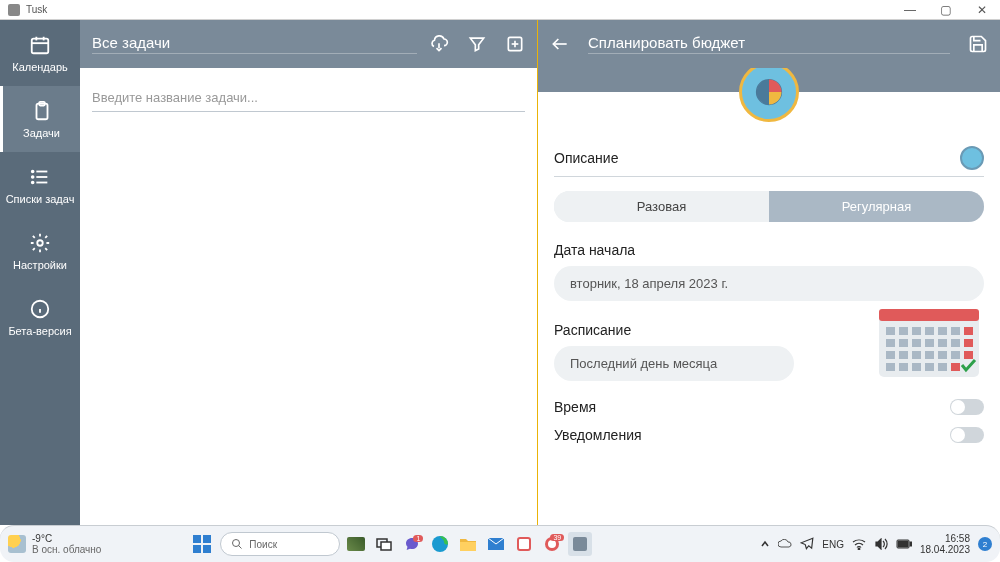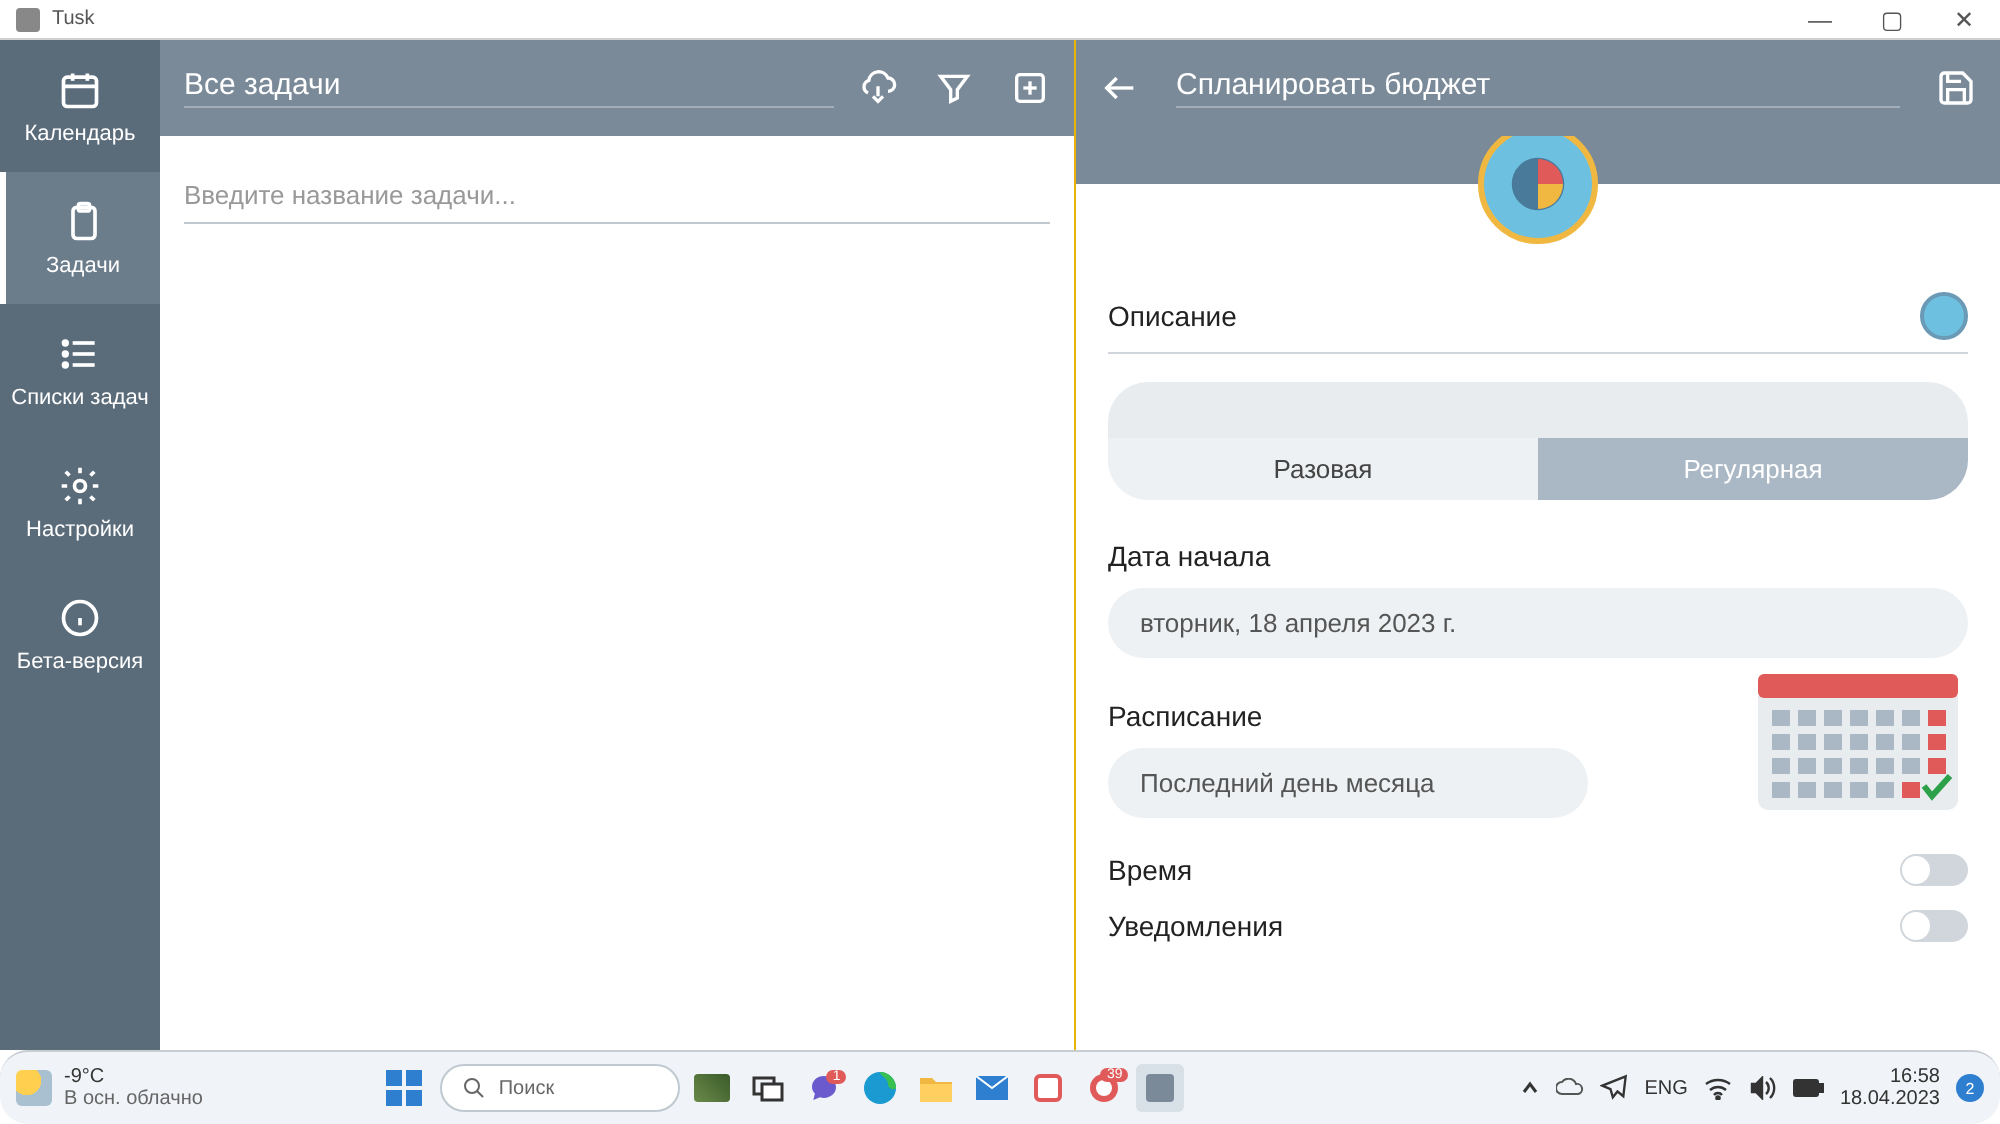--- a/index.html
+++ b/index.html
@@ -37,21 +37,21 @@
 .right-body { flex: 1; overflow-y: auto; padding: 0 16px 16px; position: relative; }
 .hero { height: 80px; display: flex; align-items: center; justify-content: center; position: relative; margin: -16px -16px 0; background: linear-gradient(to bottom, #7a8a99 50%, #fff 50%); }
 .hero-circle { width: 60px; height: 60px; border-radius: 50%; background: #6ec0e0; border: 3px solid #f0b840; display: flex; align-items: center; justify-content: center; }
 .hero-circle svg { width: 30px; height: 30px; }
 
 .field-row { display: flex; align-items: center; margin-top: 14px; gap: 27px; }
 .field-label { font-size: 14px; color: #222; flex: 1; }
 .color-dot { width: 24px; height: 24px; border-radius: 50%; background: #6ec0e0; border: 2px solid #6a9ab5; cursor: pointer; }
 
 .toggle-group { display: flex; margin-top: 14px; border-radius: 20px; overflow: hidden; background: #e8ecef; }
-.toggle-btn { flex: 1; padding: 8px 0; text-align: center; font-size: 13px; color: #444; cursor: pointer; background: #eef1f3; margin-top: 28px; }
+.toggle-btn { flex: 1; padding: 8px 0; text-align: center; font-size: 13px; color: #444; cursor: pointer; background: #eef1f3; }
 .toggle-btn.active { background: #aab8c5; color: #fff; }
 
 .section-label { font-size: 14px; color: #222; margin-top: 20px; }
 .chip { margin-top: 8px; background: #eef1f3; border-radius: 18px; padding: 10px 16px; font-size: 13px; color: #555; display: inline-block; cursor: pointer; }
 .chip.full { width: 100%; }
 .schedule-row { display: flex; align-items: center; gap: 12px; }
 .schedule-row .left { flex: 1; }
 .calendar-pict { width: 110px; }
 
 .desc-text { font-size: 13px; color: #333; margin-top: 18px; }

